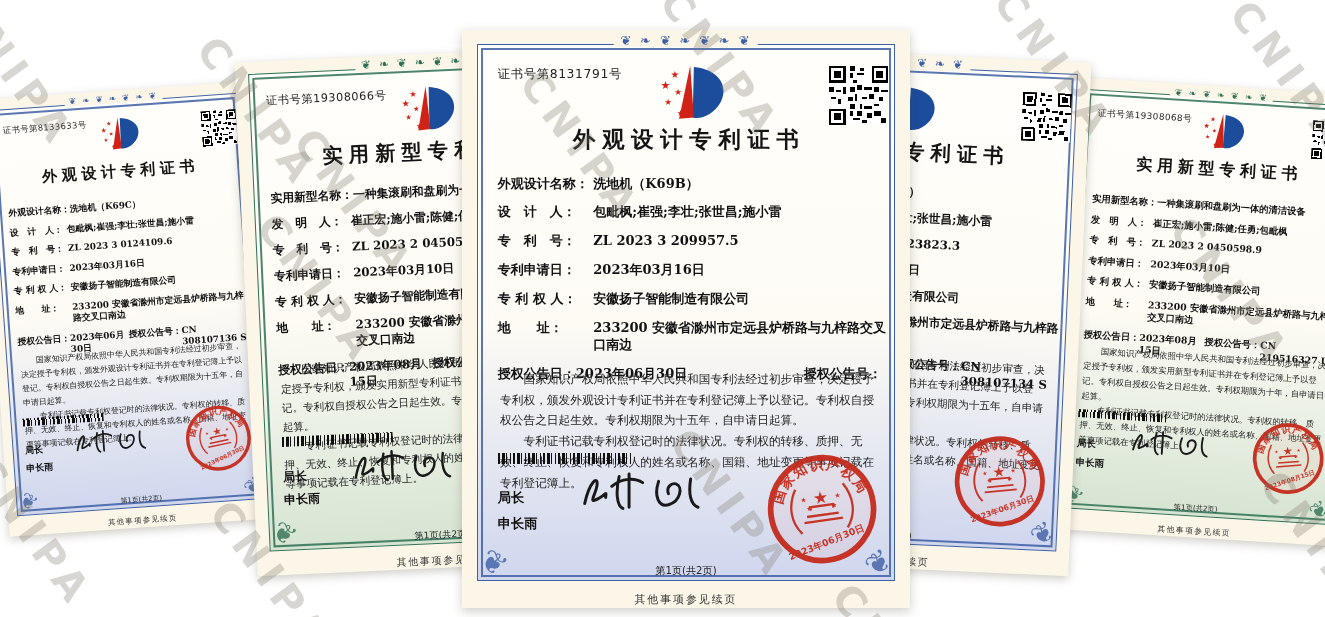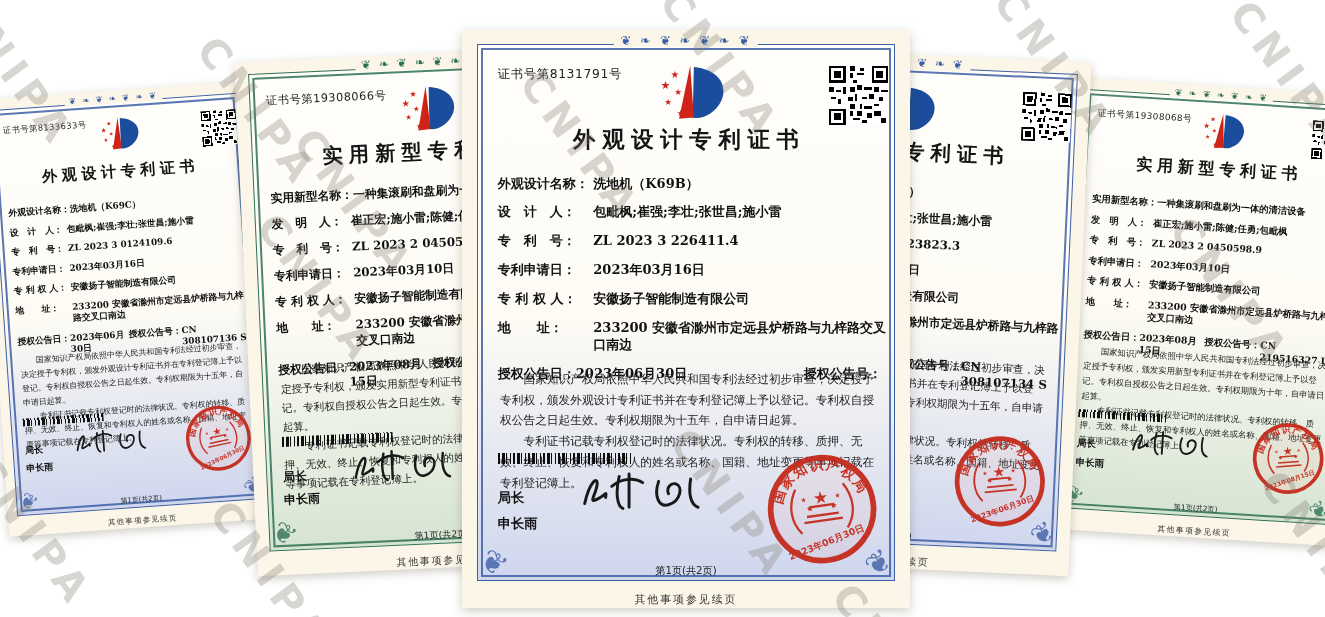--- a/index.html
+++ b/index.html
@@ -372,21 +372,21 @@
       <div class="field">
         <span class="flabel">外观设计名称：</span>
         <span class="fvalue">洗地机（K69B）</span>
       </div>
       <div class="field">
         <span class="flabel">设　计　人：</span>
         <span class="fvalue">包毗枫;崔强;李壮;张世昌;施小雷</span>
       </div>
       <div class="field">
         <span class="flabel">专　利　号：</span>
-        <span class="fvalue">ZL 2023 3 226411.4</span>
+        <span class="fvalue">ZL 2023 3 209957.5</span>
       </div>
       <div class="field">
         <span class="flabel">专利申请日：</span>
         <span class="fvalue">2023年03月16日</span>
       </div>
       <div class="field">
         <span class="flabel">专 利 权 人：</span>
         <span class="fvalue">安徽扬子智能制造有限公司</span>
       </div>
       <div class="field">

